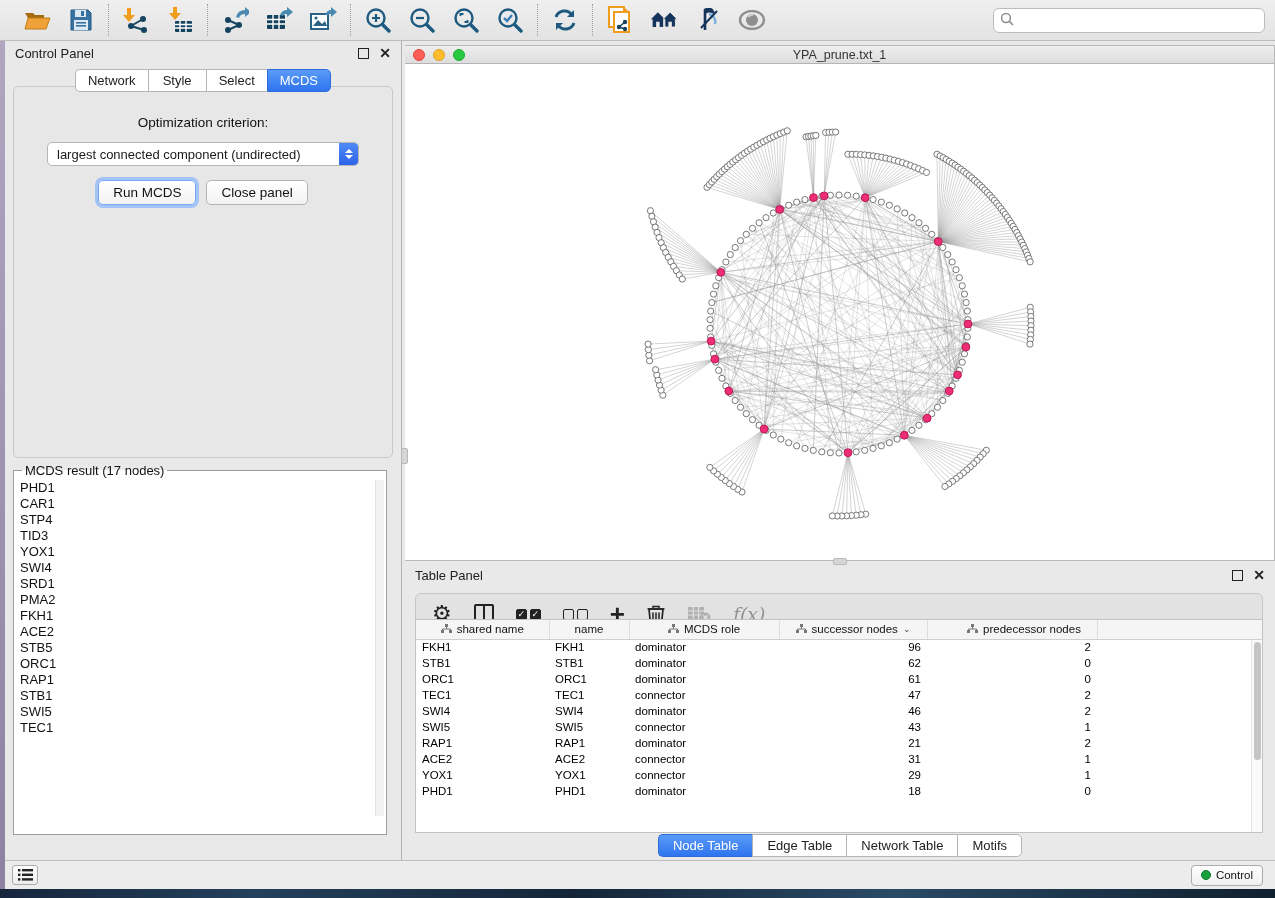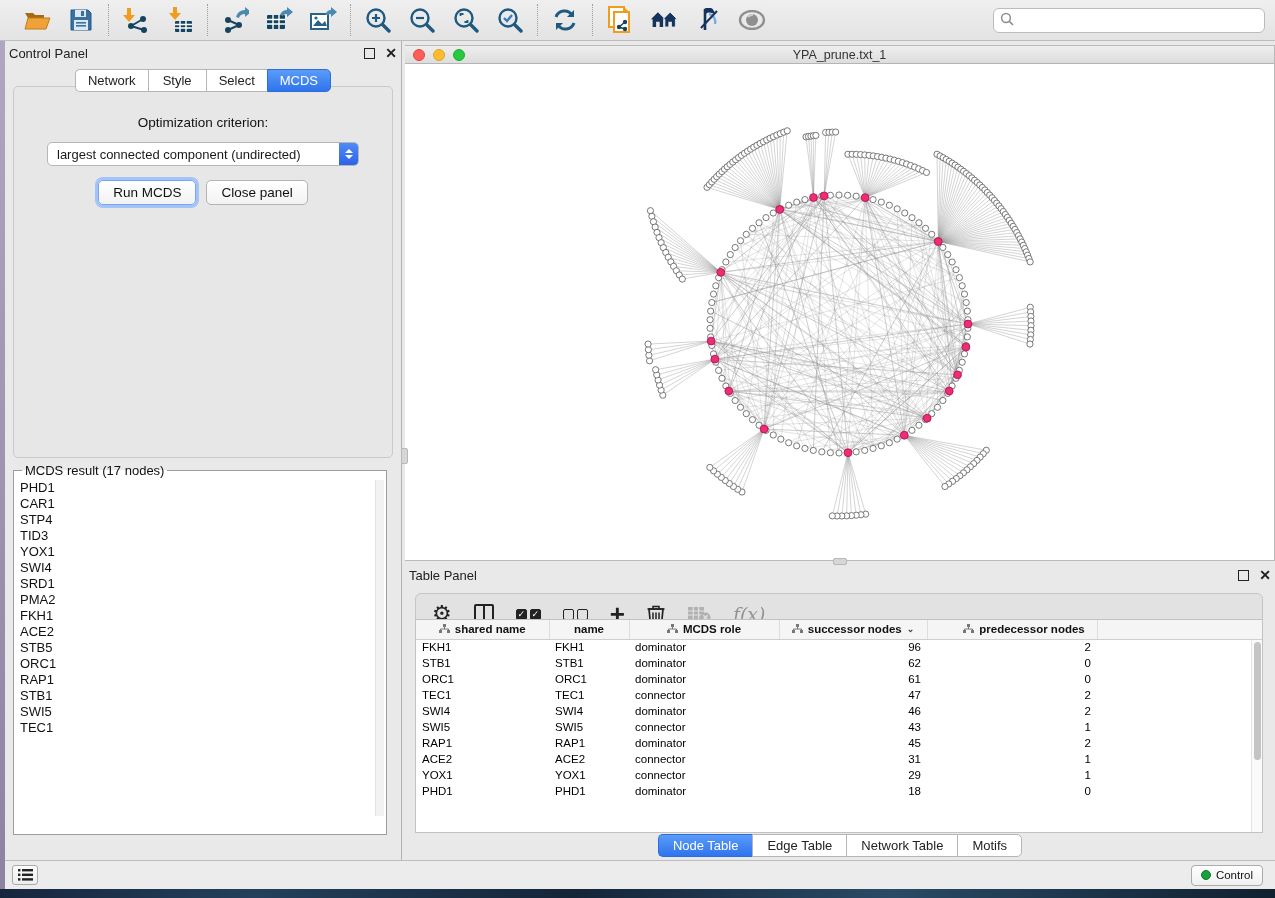--- a/index.html
+++ b/index.html
@@ -17,21 +17,21 @@
   .tb-group { display:flex; align-items:center; gap:16px; padding:0 13px; }
   .tb-sep { width:0; height:32px; border-left:1px dotted #9d9d9d; }
   .tb-btn { width:28px; height:28px; display:flex; align-items:center; justify-content:center; cursor:pointer; }
   .tb-btn svg { display:block; }
   .search-wrap { margin-left:auto; width:272px; height:25px; background:#fff; border:1px solid #bcbcbc; border-radius:6px;
       display:flex; align-items:center; padding:0 6px; gap:4px; }
   .search-wrap input { border:none; outline:none; flex:1; font-size:12px; font-family:"Liberation Sans",sans-serif; background:transparent; }
 
   
   .control-panel { position:absolute; left:5px; top:41px; width:397px; height:819px; background:#e9e9e9; border-right:1px solid #b2b2b2; }
-  .panel-titlebar { height:24px; display:flex; align-items:center; padding:0 4px; font-size:13px; color:#222; }
+  .panel-titlebar { height:24px; display:flex; align-items:center; padding:0 10px; font-size:13px; color:#222; }
   .panel-title { flex:1; }
   .win-icons { display:flex; gap:10px; align-items:center; }
   .float-icon { width:11px; height:11px; border:1.6px solid #222; display:inline-block; cursor:pointer; }
   .close-icon { font-size:14px; font-weight:bold; color:#222; line-height:11px; cursor:pointer; }
 
   .seg-tabs { display:flex; justify-content:center; margin-top:4px; position:relative; z-index:2; }
   .seg-tab { min-width:58px; padding:3px 12px; text-align:center; background:#fff; border:1px solid #b5b5b5; border-right:none;
       font-size:13px; color:#222; cursor:pointer; }
   .seg-tab:first-child { border-radius:5px 0 0 5px; }
   .seg-tab:last-child { border-radius:0 5px 5px 0; border-right:1px solid #b5b5b5; }
@@ -82,21 +82,21 @@
   .cols-glyph { width:20px; height:20px; border:2.5px solid #222; border-radius:2px; position:relative; }
   .cols-glyph::after { content:""; position:absolute; left:7px; top:0; bottom:0; width:2.5px; background:#222; }
   .chk-pair { display:flex; gap:3px; }
   .chk { width:11px; height:11px; border:1.6px solid #222; border-radius:2px; font-size:9px; line-height:9px; text-align:center; color:#fff; }
   .chk.on { background:#222; }
   .plus-glyph { font-size:26px; font-weight:bold; line-height:20px; }
   .fx-glyph { font-family:"DejaVu Serif", serif; font-style:italic; font-size:19px; }
 
   .data-table { position:absolute; left:10px; right:12px; top:56px; bottom:27px; background:#fff; border:1px solid #c2c2c2; overflow:hidden; }
   table.grid { border-collapse:collapse; width:100%; table-layout:fixed; }
-  table.grid th { background:#f5f5f5; border-bottom:1px solid #cfcfcf; border-right:1px solid #dedede; font-weight:bold;
+  table.grid th { background:#f5f5f5; border-bottom:1px solid #cfcfcf; border-right:1px solid #dedede; font-weight:normal;
       font-size:11.5px; height:19px; color:#111; text-align:center; white-space:nowrap; overflow:hidden; }
   table.grid td { font-size:11.5px; height:16px; padding:0 6px; color:#000; white-space:nowrap; overflow:hidden; }
   td.num { text-align:right; padding-right:14px; }
   .th-inner { display:flex; align-items:center; justify-content:center; gap:5px; }
   .tree-ic svg { display:block; }
   .sort-chev { font-size:9px; color:#444; }
   .table-vscroll { position:absolute; right:0; top:20px; bottom:0; width:11px; background:#fafafa; border-left:1px solid #e4e4e4; }
   .table-vscroll .thumb { position:absolute; left:1.5px; width:7px; top:2px; height:118px; background:#c4c4c4; border-radius:4px; }
 
   .tp-tabs { position:absolute; left:0; right:0; bottom:3px; display:flex; justify-content:center; }
@@ -1213,21 +1213,21 @@
               <td>SWI5</td>
               <td>connector</td>
               <td class="num">43</td>
               <td class="num">1</td>
               <td></td>
             </tr>
             <tr>
               <td>RAP1</td>
               <td>RAP1</td>
               <td>dominator</td>
-              <td class="num">45</td>
+              <td class="num">21</td>
               <td class="num">2</td>
               <td></td>
             </tr>
             <tr>
               <td>ACE2</td>
               <td>ACE2</td>
               <td>connector</td>
               <td class="num">31</td>
               <td class="num">1</td>
               <td></td>

